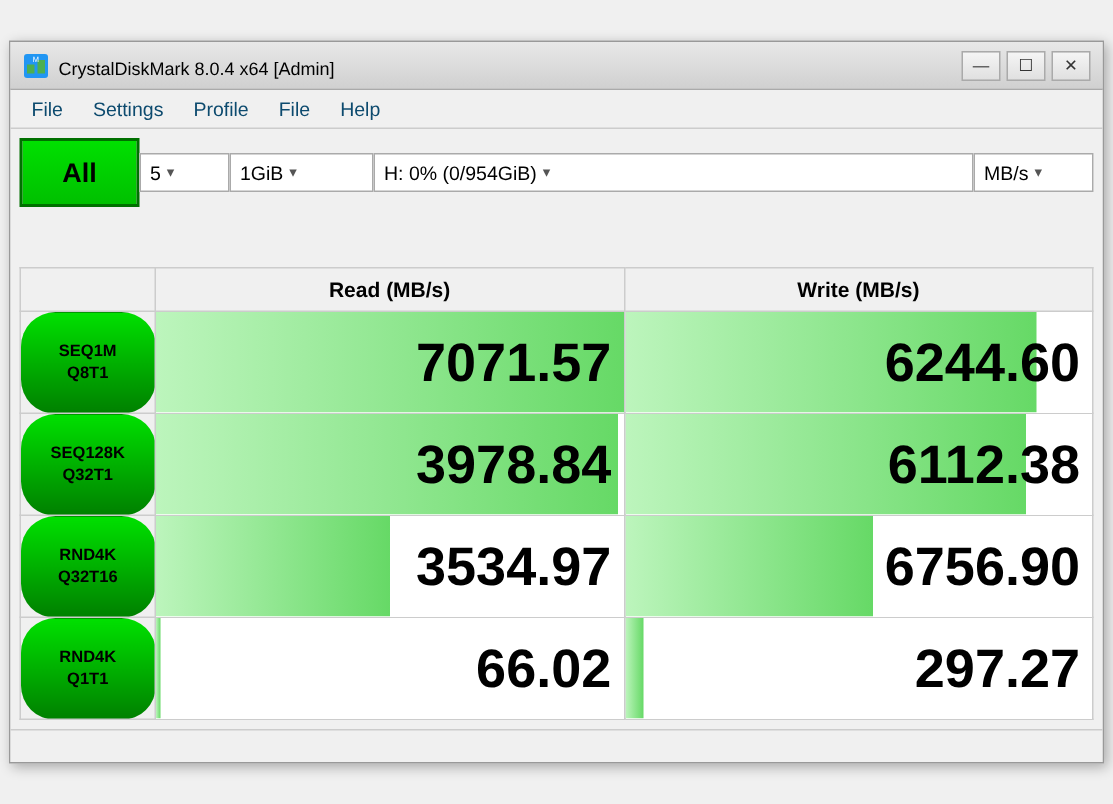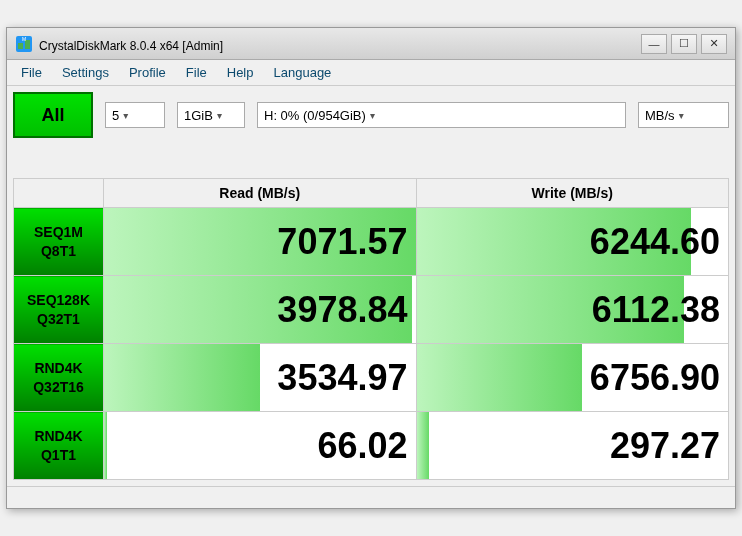--- a/index.html
+++ b/index.html
@@ -71,21 +71,21 @@
       cursor: pointer;
       color: #0c4a6e;
     }
     .main-content {
       padding: 6px;
       background: #f0f0f0;
     }
     .controls-row {
       display: flex;
       align-items: center;
-      gap: 12px;
+      gap: 0;
       margin-bottom: 6px;
     }
     .all-btn {
       background: linear-gradient(to bottom, #00e000, #00c000);
       color: #000;
       font-weight: bold;
       font-size: 18px;
       border: 2px solid #007000;
       width: 80px;
       height: 46px;
@@ -99,23 +99,23 @@
       background: white;
       padding: 3px 6px;
       font-size: 13px;
       cursor: pointer;
       display: flex;
       align-items: center;
       gap: 4px;
       height: 26px;
     }
     .dropdown-count { width: 60px; }
-    .dropdown-size { width: 68px; }
+    .dropdown-size { width: 96px; }
     .dropdown-drive { width: 170px; flex: 1; }
-    .dropdown-unit { width: 91px; }
+    .dropdown-unit { width: 80px; }
     .dropdown-arrow { font-size: 10px; color: #555; }
     .results-table {
       width: 100%;
       border-collapse: collapse;
       margin-top: 40px;
     }
     .results-table th {
       background: #f0f0f0;
       font-size: 14px;
       font-weight: bold;
@@ -124,25 +124,26 @@
       border: 1px solid #ccc;
     }
     .results-table td {
       border: 1px solid #ccc;
       padding: 0;
     }
     .label-cell {
       background: linear-gradient(to bottom, #00e000, #008000);
       color: #000;
       font-weight: bold;
-      font-size: 14px;
+      font-size: 11px;
       text-align: center;
       padding: 6px 4px;
       width: 90px;
       line-height: 1.3;
+      border-radius: 23px;
     }
     .value-cell {
       background: white;
       position: relative;
       overflow: hidden;
       height: 68px;
     }
     .value-bar {
       position: absolute;
       bottom: 0;
@@ -193,21 +194,20 @@
       <button class="title-btn close">✕</button>
     </div>
   </div>
 
   <div class="menu-bar">
   <div class="menu-item">File</div>
       <div class="menu-item">Settings</div>
       <div class="menu-item">Profile</div>
       <div class="menu-item">File</div>
       <div class="menu-item">Help</div>
-      <div class="menu-item">Language</div>
     </div>
 
   <div class="main-content">
 
     <div class="controls-row">
       <button class="all-btn">All</button>
       <div class="dropdown dropdown-count">
         <span>5</span>
         <span class="dropdown-arrow">▾</span>
       </div>

